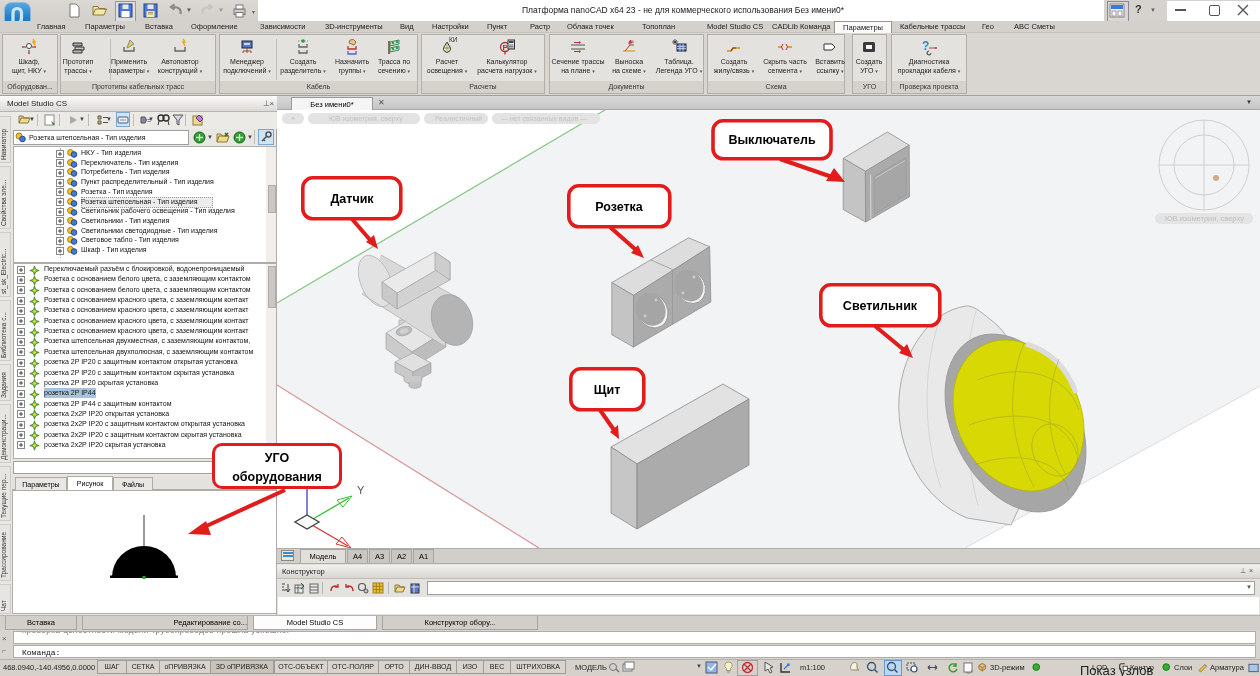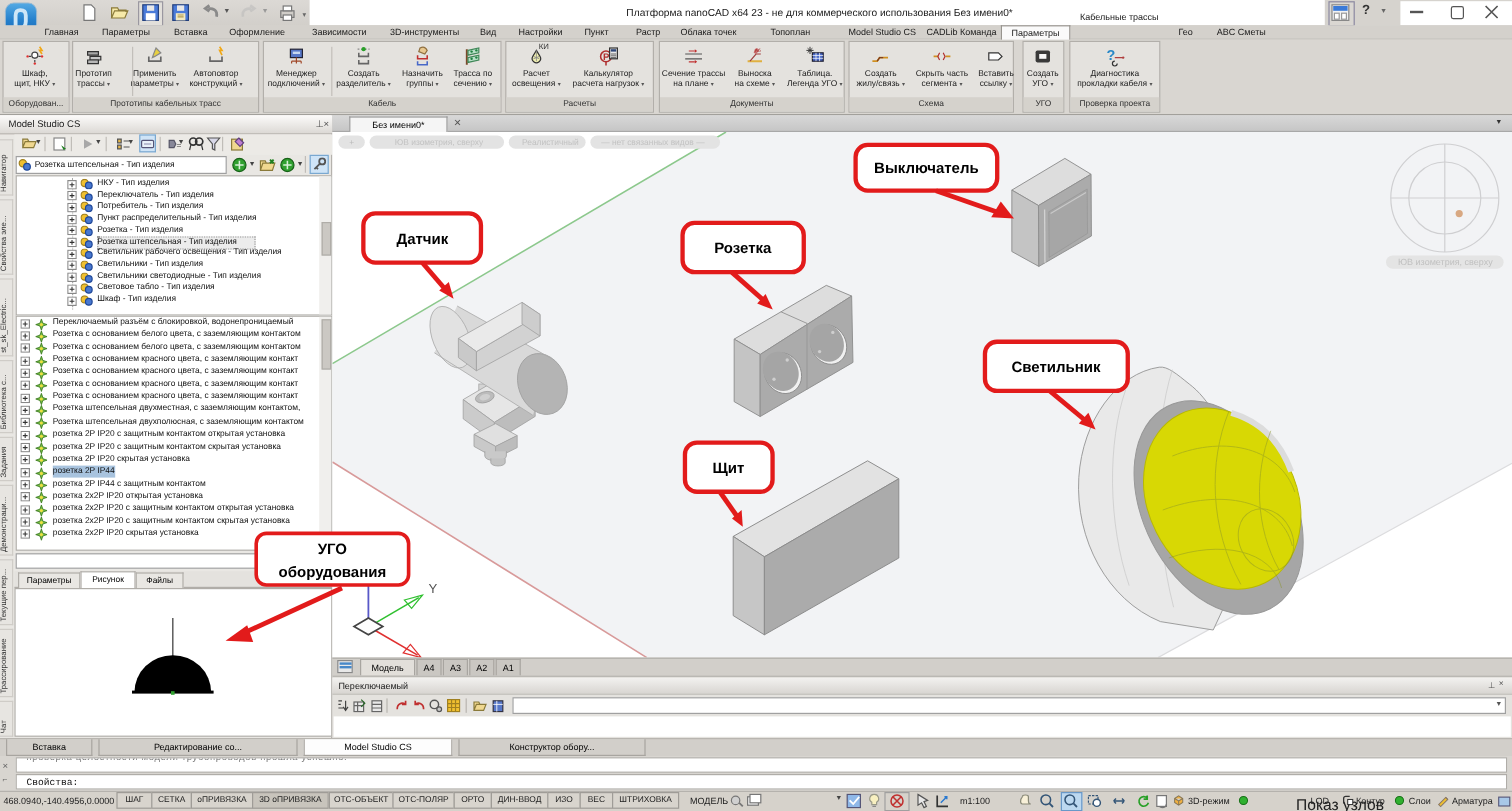--- a/index.html
+++ b/index.html
@@ -91,21 +91,21 @@
 <div class="mtab" style="left:325px;top:21px">3D-инструменты</div>
 <div class="mtab" style="left:400px;top:21px">Вид</div>
 <div class="mtab" style="left:432px;top:21px">Настройки</div>
 <div class="mtab" style="left:487px;top:21px">Пункт</div>
 <div class="mtab" style="left:530px;top:21px">Растр</div>
 <div class="mtab" style="left:567px;top:21px">Облака точек</div>
 <div class="mtab" style="left:642px;top:21px">Топоплан</div>
 <div class="mtab" style="left:707px;top:21px">Model Studio CS</div>
 <div class="mtab" style="left:772px;top:21px">CADLib Команда</div>
 <div class="mtab" style="left:834px;top:21px;width:56px;background:#fafafa;border:1px solid #98958f;border-bottom:none;text-align:center;height:12px">Параметры</div>
-<div class="mtab" style="left:900px;top:9px">Кабельные трассы</div>
+<div class="mtab" style="left:900px;top:21px">Кабельные трассы</div>
 <div class="mtab" style="left:982px;top:21px">Гео</div>
 <div class="mtab" style="left:1014px;top:21px">ABC Сметы</div>
 <div class="abs" style="left:0;top:33px;width:1260px;height:63px;background:#d9d6d1;border-bottom:1px solid #a2a09b;box-sizing:border-box"></div>
 <div class="rgroup" style="left:2px;top:34px;width:56px">
     <div class="rlabel">Оборудован...</div>
   </div>
 <div class="rgroup" style="left:60px;top:34px;width:156px">
     <div class="rlabel">Прототипы кабельных трасс</div>
   </div>
 <div class="rgroup" style="left:219px;top:34px;width:199px">
@@ -620,30 +620,30 @@
 <div class="abs" style="left:113px;top:477px;width:40px;height:13px;border:1px solid #b0ada8;border-bottom:none;background:#e9e7e3;font-size:7px;text-align:center;line-height:13px;box-sizing:border-box">Файлы</div>
 <div class="abs" style="left:12px;top:490px;width:265px;height:124px;background:#fff;border:1px solid #b0ada8;box-sizing:border-box"></div>
 <svg class="abs" style="left:12px;top:490px" width="265" height="124" viewBox="0 0 265 124">
 <path d="M132 25 v32" stroke="#555" stroke-width="1.2"></path>
 <path d="M100 87 a32 31 0 0 1 64 0 z" fill="#000"></path>
 <rect x="98" y="85.5" width="68" height="2.5" fill="#000"></rect>
 <rect x="130.5" y="86" width="3" height="3" fill="#30a030"></rect>
 </svg>
 <div class="abs" style="left:0;top:615px;width:1260px;height:15px;background:#d2cfca;border-top:1px solid #b8b5b0;box-sizing:border-box"></div>
 <div class="abs" style="left:5px;top:616px;width:72px;height:14px;background:#d2cfca;border:1px solid #a8a5a0;border-top:none;font-size:7.5px;text-align:center;line-height:13px;box-sizing:border-box;white-space:nowrap">Вставка</div>
-<div class="abs" style="left:82px;top:616px;width:166px;height:14px;background:#d2cfca;border:1px solid #a8a5a0;border-top:none;font-size:7.5px;text-align:center;line-height:13px;box-sizing:border-box;white-space:nowrap">Редактирование со...</div>
+<div class="abs" style="left:82px;top:616px;width:166px;height:14px;background:#d2cfca;border:1px solid #a8a5a0;border-top:none;font-size:7.5px;text-align:right;line-height:13px;box-sizing:border-box;white-space:nowrap">Редактирование со...</div>
 <div class="abs" style="left:253px;top:616px;width:124px;height:14px;background:#fdfdfd;border:1px solid #a8a5a0;border-top:none;font-size:7.5px;text-align:center;line-height:13px;box-sizing:border-box;white-space:nowrap">Model Studio CS</div>
 <div class="abs" style="left:382px;top:616px;width:156px;height:14px;background:#d2cfca;border:1px solid #a8a5a0;border-top:none;font-size:7.5px;text-align:center;line-height:13px;box-sizing:border-box;white-space:nowrap">Конструктор обору...</div>
 <div class="abs" style="left:0;top:630px;width:1260px;height:29px;background:#d8d5d0"></div>
 <div class="abs" style="left:13px;top:631px;width:1243px;height:13px;background:#fff;border:1px solid #b0ada8;box-sizing:border-box;overflow:hidden">
     <div style="position:absolute;left:8px;top:-6px;font-size:8px;color:#777;letter-spacing:0.5px">проверка  целостности  модели  трубопроводов  прошла  успешно.</div>
   </div>
 <div class="abs" style="left:2px;top:634px;font-size:8px;color:#666">×</div>
 <div class="abs" style="left:13px;top:645px;width:1243px;height:13px;background:#fff;border:1px solid #b0ada8;box-sizing:border-box">
-    <div style="position:absolute;left:8px;top:2px;font-size:8px;color:#111;font-family:'Liberation Mono',monospace">Свойства:</div>
+    <div style="position:absolute;left:8px;top:2px;font-size:8px;color:#111;font-family:'Liberation Mono',monospace">Команда:</div>
   </div>
 <div class="abs" style="left:2px;top:647px;font-size:7px;color:#666">⌐</div>
 <div class="abs" style="left:0;top:659px;width:1260px;height:17px;background:#d6d2cb;border-top:1px solid #b5b2ad;box-sizing:border-box"></div>
 <div class="abs" style="left:3px;top:663px;font-size:7.5px;color:#222;white-space:nowrap">468.0940,-140.4956,0.0000</div>
 <div class="sbtn" style="left:97px;top:660px;width:28px;background:#d8d4cd">ШАГ</div>
 <div class="sbtn" style="left:126px;top:660px;width:32px;background:#d8d4cd">СЕТКА</div>
 <div class="sbtn" style="left:159px;top:660px;width:50px;background:#d8d4cd">оПРИВЯЗКА</div>
 <div class="sbtn" style="left:210px;top:660px;width:62px;background:#c8c4bc">3D оПРИВЯЗКА</div>
 <div class="sbtn" style="left:274px;top:660px;width:52px;background:#d8d4cd">ОТС-ОБЪЕКТ</div>
 <div class="sbtn" style="left:327px;top:660px;width:50px;background:#d8d4cd">ОТС-ПОЛЯР</div>
@@ -894,21 +894,21 @@
 <div class="abs" style="left:277px;top:548px;width:983px;height:15px;background:#d2cfca;border-top:1px solid #b0ada8;box-sizing:border-box"></div>
 <div class="abs" style="left:281px;top:550px;width:13px;height:11px;background:#e8e8e8;border:1px solid #888;box-sizing:border-box"></div>
 <div class="abs" style="left:282.5px;top:552px;width:10px;height:2px;background:#4888c8"></div>
 <div class="abs" style="left:282.5px;top:555px;width:10px;height:2px;background:#4888c8"></div>
 <div class="abs" style="left:300px;top:549px;width:46px;height:14px;background:#e2dfda;border:1px solid #a8a5a0;border-bottom:none;font-size:7.5px;text-align:center;line-height:13px;box-sizing:border-box">Модель</div>
 <div class="abs" style="left:347px;top:549px;width:21px;height:14px;background:#cac7c2;border:1px solid #a8a5a0;border-bottom:none;font-size:7.5px;text-align:center;line-height:13px;box-sizing:border-box">А4</div>
 <div class="abs" style="left:369px;top:549px;width:21px;height:14px;background:#cac7c2;border:1px solid #a8a5a0;border-bottom:none;font-size:7.5px;text-align:center;line-height:13px;box-sizing:border-box">А3</div>
 <div class="abs" style="left:391px;top:549px;width:21px;height:14px;background:#cac7c2;border:1px solid #a8a5a0;border-bottom:none;font-size:7.5px;text-align:center;line-height:13px;box-sizing:border-box">А2</div>
 <div class="abs" style="left:413px;top:549px;width:21px;height:14px;background:#cac7c2;border:1px solid #a8a5a0;border-bottom:none;font-size:7.5px;text-align:center;line-height:13px;box-sizing:border-box">А1</div>
 <div class="abs" style="left:277px;top:563px;width:983px;height:52px;background:#e4e2de;border-top:1px solid #b0ada8;box-sizing:border-box"></div>
-<div class="abs" style="left:277px;top:565px;width:983px;height:14px;background:linear-gradient(#f2f1ef,#d8d5d1);border-bottom:1px solid #c0bdb8;font-size:7.5px;color:#222;line-height:14px;padding-left:5px;box-sizing:border-box">Переключаемый</div>
+<div class="abs" style="left:277px;top:565px;width:983px;height:14px;background:linear-gradient(#f2f1ef,#d8d5d1);border-bottom:1px solid #c0bdb8;font-size:7.5px;color:#222;line-height:14px;padding-left:5px;box-sizing:border-box">Конструктор</div>
 <div class="abs" style="left:1240px;top:567px;font-size:7px;color:#555">⊥</div>
 <div class="abs" style="left:1249px;top:567px;font-size:7px;color:#555">×</div>
 <svg class="abs" style="left:280px;top:582px" width="12" height="12" viewBox="0 0 12 12">
     <path d="M2 2 h3 M2 5 h2 M2 8 h4 M8 2 v8 m-2-3 l2 3 2-3" stroke="#444" fill="none"></path>
   </svg>
 <svg class="abs" style="left:294px;top:582px" width="12" height="12" viewBox="0 0 12 12">
     <rect x="1" y="3" width="8" height="8" fill="#e8e8e8" stroke="#666"></rect>
     <path d="M1 6 h8 M4 3 v8" stroke="#666"></path>
     <path d="M7 1 l3 3 -3 3" fill="none" stroke="#286828"></path>
   </svg>

